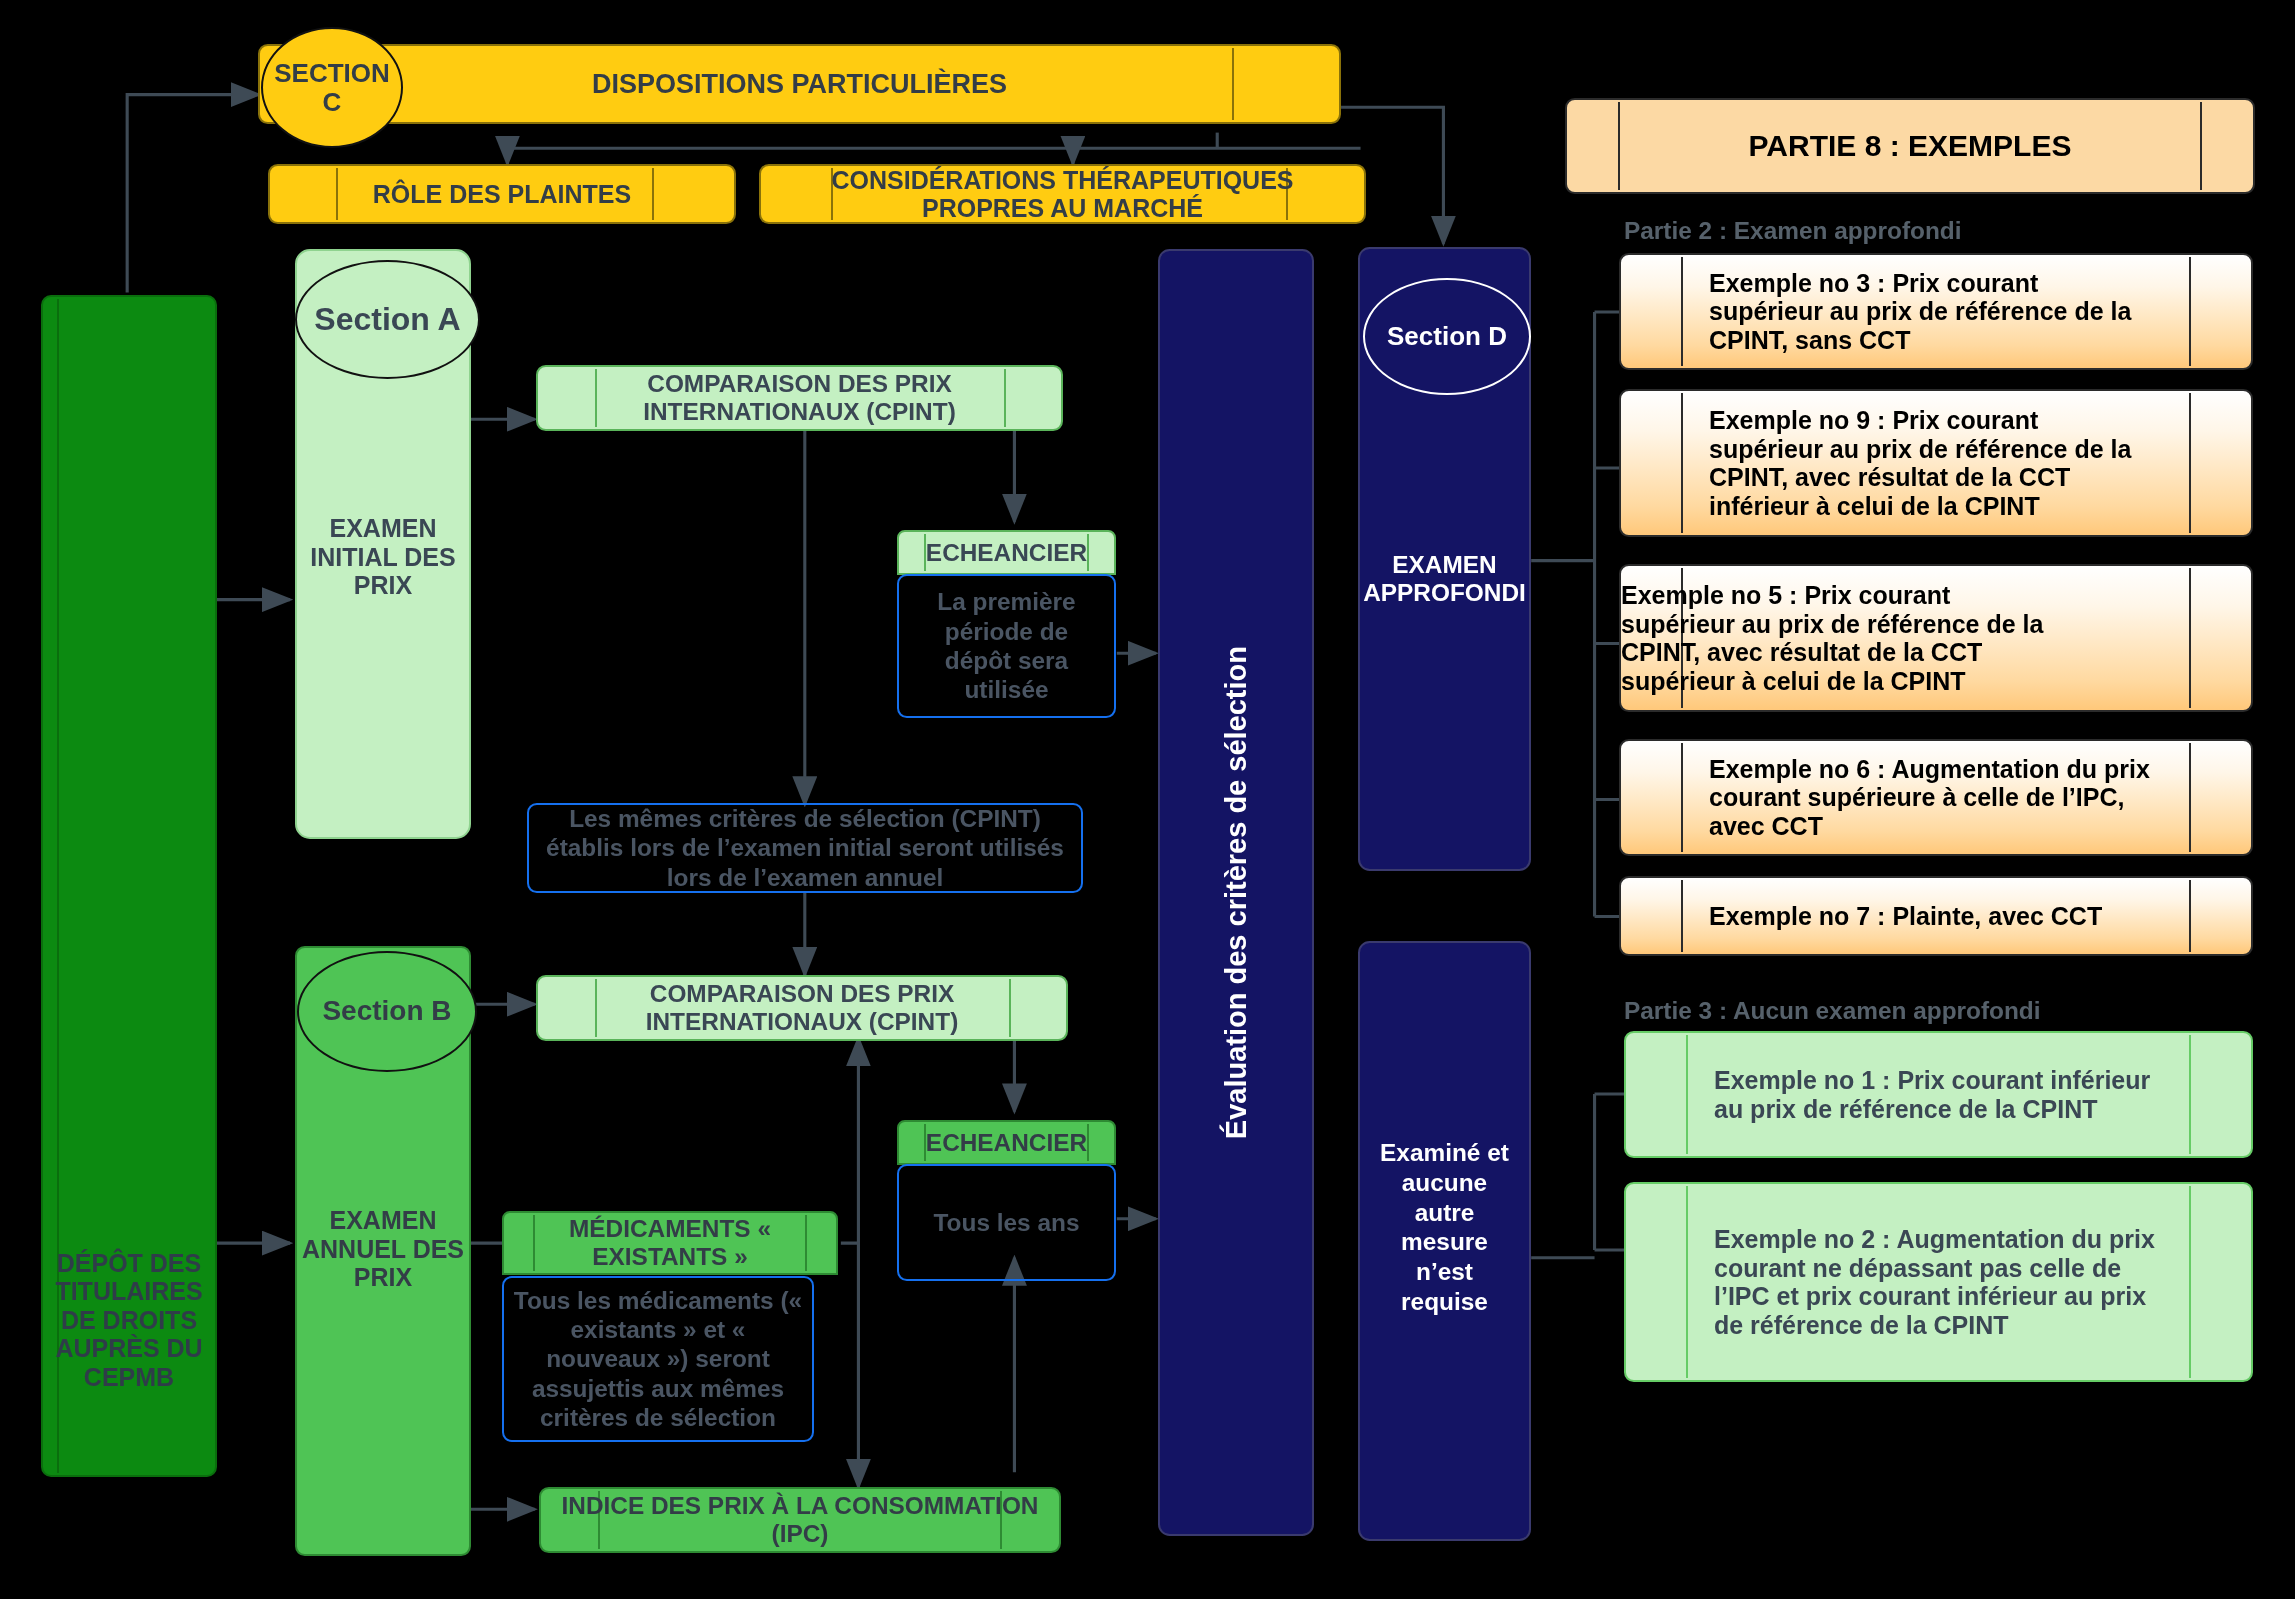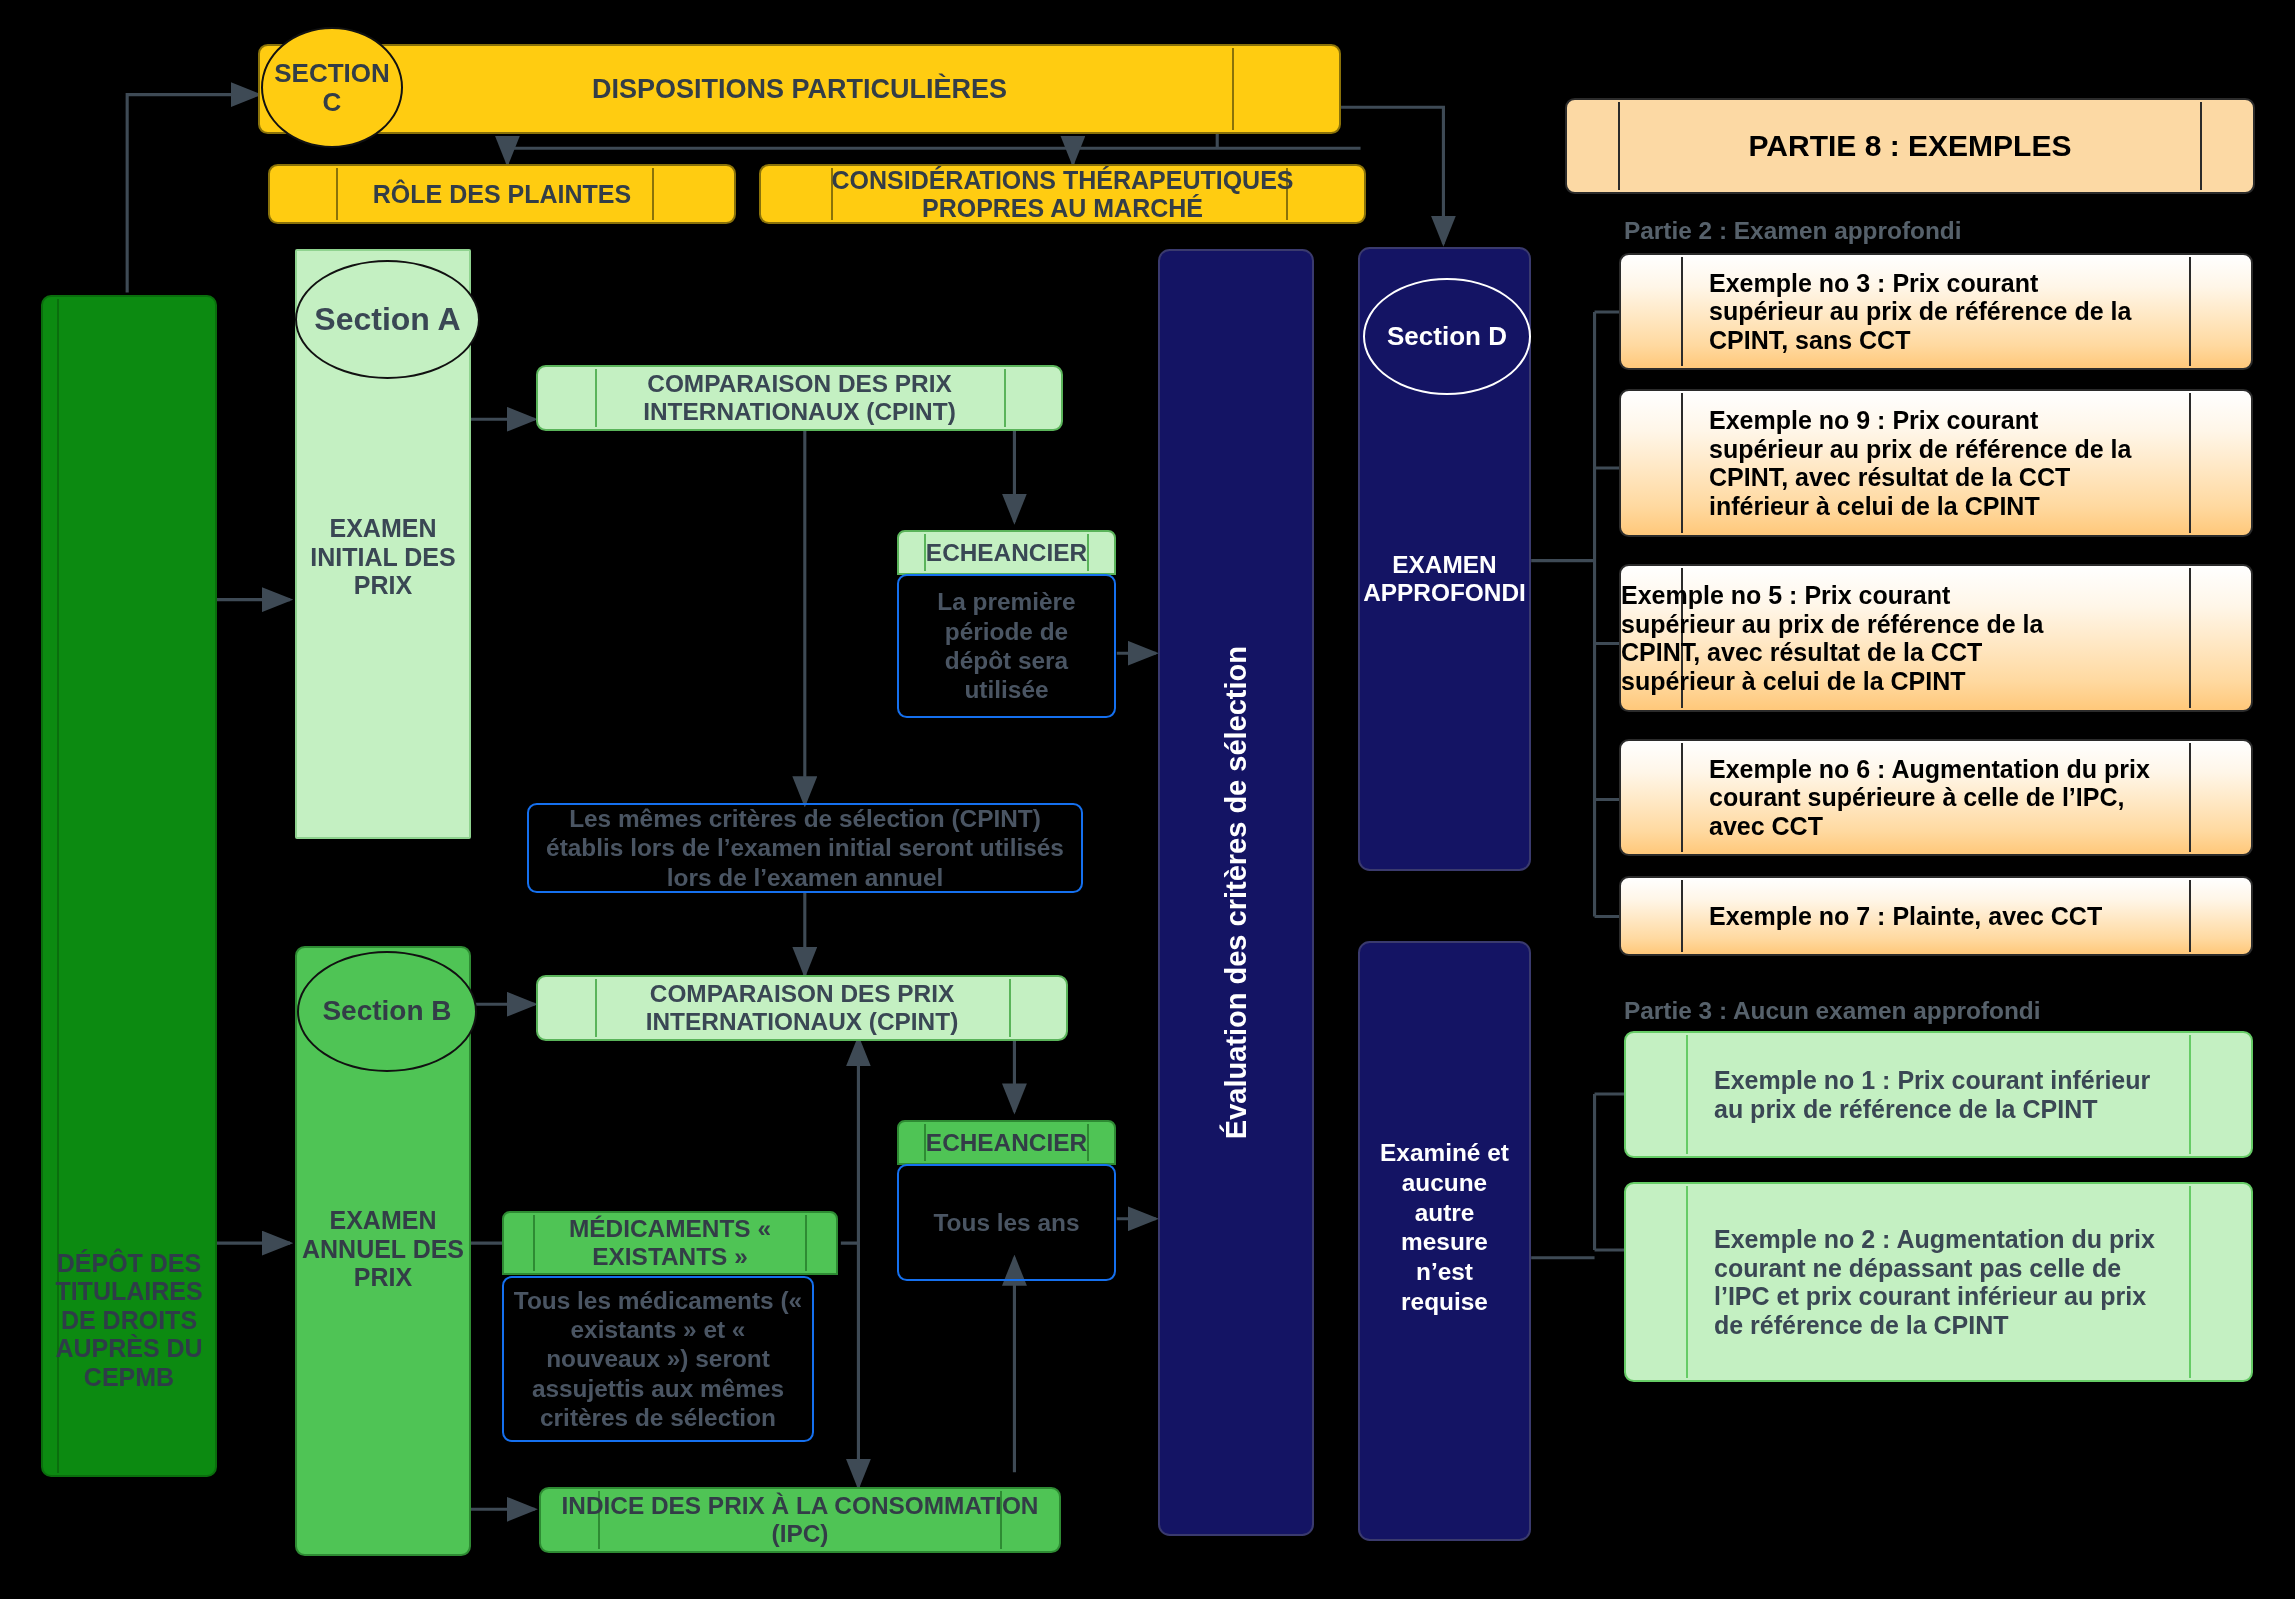--- a/index.html
+++ b/index.html
@@ -130,35 +130,35 @@
       <path d="M1635,1122 L1700,1122" marker-end="url(#ah)"></path>
       <path d="M1635,1282 L1700,1282" marker-end="url(#ah)"></path>
     </g>
   </svg>
 
   <div class="abs bx" style="left:41px;top:295px;width:176px;height:1182px;background:#0C8A11;border-color:#0a6e0d;border-radius:10px;">
     <span class="rail-l" style="left:13.7px;background:#0a6e0d"></span>
     <span class="lbl" style="font-size:25px;font-weight:bold;color:#2F3C49;padding:0 7.8px;position:absolute;bottom:84px;left:0;right:0;">DÉPÔT DES TITULAIRES DE DROITS AUPRÈS DU CEPMB</span>
   </div>
 
-  <div class="abs bx" style="left:295px;top:249px;width:176px;height:590px;background:#C4F0C2;border-color:#8fd38f;border-radius:2px;">
+  <div class="abs bx" style="left:295px;top:249px;width:176px;height:590px;background:#C4F0C2;border-color:#8fd38f;border-radius:15px;">
     <span class="lbl" style="font-size:25px;font-weight:bold;color:#3A4754;position:absolute;top:263px;left:0;right:0;">EXAMEN INITIAL DES PRIX</span>
   </div>
   <div class="ellipse sectA-ell" style="left:295px;top:260px;width:181px;height:115px;font-size:32px;">
     <span>Section A</span>
   </div>
 
   <div class="abs bx" style="left:295px;top:946px;width:176px;height:610px;background:#4FC455;border-color:#2e8b33;border-radius:9.8px;">
     <span class="lbl" style="font-size:25px;font-weight:bold;color:#333D47;position:absolute;top:258px;left:0;right:0;">EXAMEN ANNUEL DES PRIX</span>
   </div>
   <div class="ellipse sectB-ell" style="left:297px;top:951px;width:176px;height:117px;font-size:28px;">
     <span>Section B</span>
   </div>
 
-  <div class="abs bx yellow" style="left:258px;top:44px;width:1083px;height:90px;">
+  <div class="abs bx yellow" style="left:258px;top:44px;width:1083px;height:80px;">
     <span class="rail-l" style="left:27px;"></span>
     <span class="rail-r" style="right:105px;"></span>
     <span class="lbl" style="font-size:27px;font-weight:bold;">DISPOSITIONS PARTICULIÈRES</span>
   </div>
   <div class="ellipse sectC-ell" style="left:261px;top:27px;width:138px;height:117px;font-size:26px;">
     <span>SECTION C</span>
   </div>
 
   <div class="abs bx yellow" style="left:268px;top:164px;width:468px;height:60px;">
     <span class="rail-l" style="left:66px;"></span>

